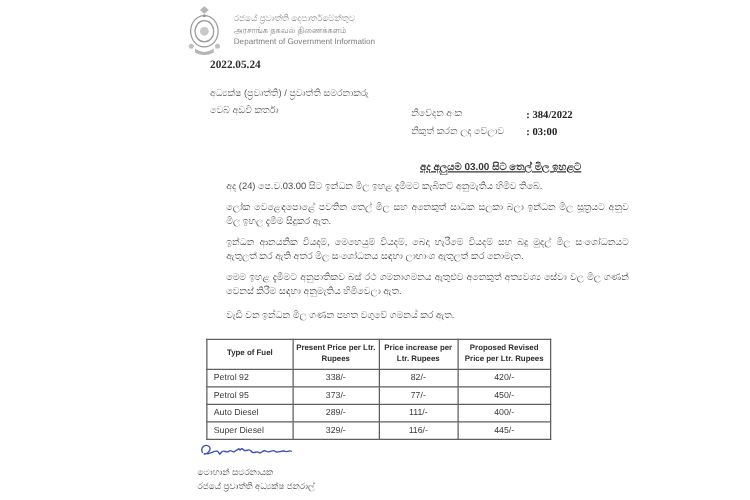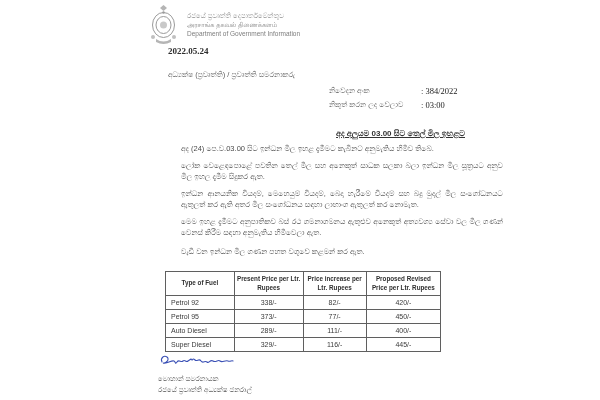--- a/index.html
+++ b/index.html
@@ -28,21 +28,21 @@
 
   
   .recipients { position: absolute; left: 168px; top: 69px; }
   .recipients div { font-size: 7.5px; color: #5a5a5a; line-height: 12.5px; }
 
   
   .notice-meta { position: absolute; left: 329px; top: 84px; width: 140px; }
   .meta-row { display: flex; line-height: 14px; }
   .meta-label { font-size: 7.5px; color: #5a5a5a; width: 92px; }
   .meta-value {
-    font-family: "Liberation Serif", serif; font-weight: normal;
+    font-family: "Liberation Serif", serif; font-weight: bold;
     font-size: 8.5px; color: #222;
   }
 
   
   .headline {
     position: absolute; left: 145px; top: 129px; width: 320px;
     text-align: right; font-size: 8px; font-weight: bold;
     color: #333; text-decoration: underline;
   }
 
@@ -101,41 +101,42 @@
       <div class="dept-si">රජයේ ප්‍රවෘත්ති දෙපාර්තමේන්තුව</div>
       <div class="dept-ta">அரசாங்க தகவல் திணைக்களம்</div>
       <div class="dept-en">Department of Government Information</div>
     </div>
   </div>
 
   <div class="date-line">2022.05.24</div>
 
   <div class="recipients">
     <div>අධ්‍යක්ෂ (ප්‍රවෘත්ති) / ප්‍රවෘත්ති සමරනාකරු</div>
+    <div>වෙබ් අඩවි කර්තෘ</div>
   </div>
 
   <div class="notice-meta">
     <div class="meta-row">
       <span class="meta-label">නිවේදන අංක</span>
       <span class="meta-value">: 384/2022</span>
     </div>
     <div class="meta-row">
       <span class="meta-label">නිකුත් කරන ලද වේලාව</span>
       <span class="meta-value">: 03:00</span>
     </div>
   </div>
 
   <div class="headline">අද අලුයම 03.00 සිට තෙල් මිල ඉහළට</div>
 
   <div class="body-text">
     <p>අද (24) පෙ.ව.03.00 සිට ඉන්ධන මිල ඉහළ දැමීමට කැබිනට් අනුමැතිය හිමිව තිබේ.</p>
     <p>ලෝක වෙළෙඳපොළේ පවතින තෙල් මිල සහ අනෙකුත් සාධක සලකා බලා ඉන්ධන මිල සූත්‍රයට අනුව මිල ඉහල දැමීම සිදුකර ඇත.</p>
     <p>ඉන්ධන ආනයනික වියදම්, මෙහෙයුම් වියදම්, බෙදා හැරීමේ වියදම් සහ බදු මුදල් මිල සංශෝධනයට ඇතුලත් කර ඇති අතර මිල සංශෝධනය සඳහා ලාභාංශ ඇතුලත් කර නොමැත.</p>
     <p>මෙම ඉහළ දැමීමට අනුපාතිකව බස් රථ ගමනාගමනය ඇතුළුව අනෙකුත් අත්‍යවශ්‍ය සේවා වල මිල ගණන් වෙනස් කිරීම සඳහා අනුමැතිය හිමිවෙලා ඇත.</p>
-    <p class="table-intro">වැඩි වන ඉන්ධන මිල ගණන පහත වගුවේ කළමන් කර ඇත.</p>
+    <p class="table-intro">වැඩි වන ඉන්ධන මිල ගණන පහත වගුවේ ගමනය් කර ඇත.</p>
   </div>
 
   <table class="price-table">
     <colgroup>
       <col class="col-fuel">
         <col class="col-present">
         <col class="col-increase">
         <col class="col-proposed">
     </colgroup>
     <thead>

